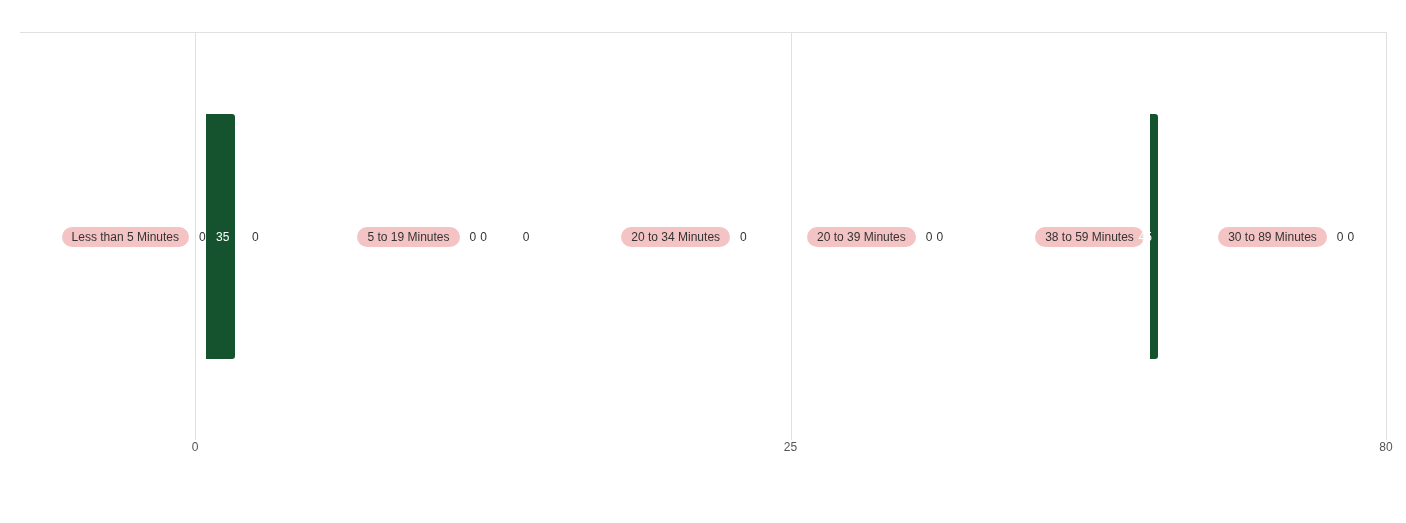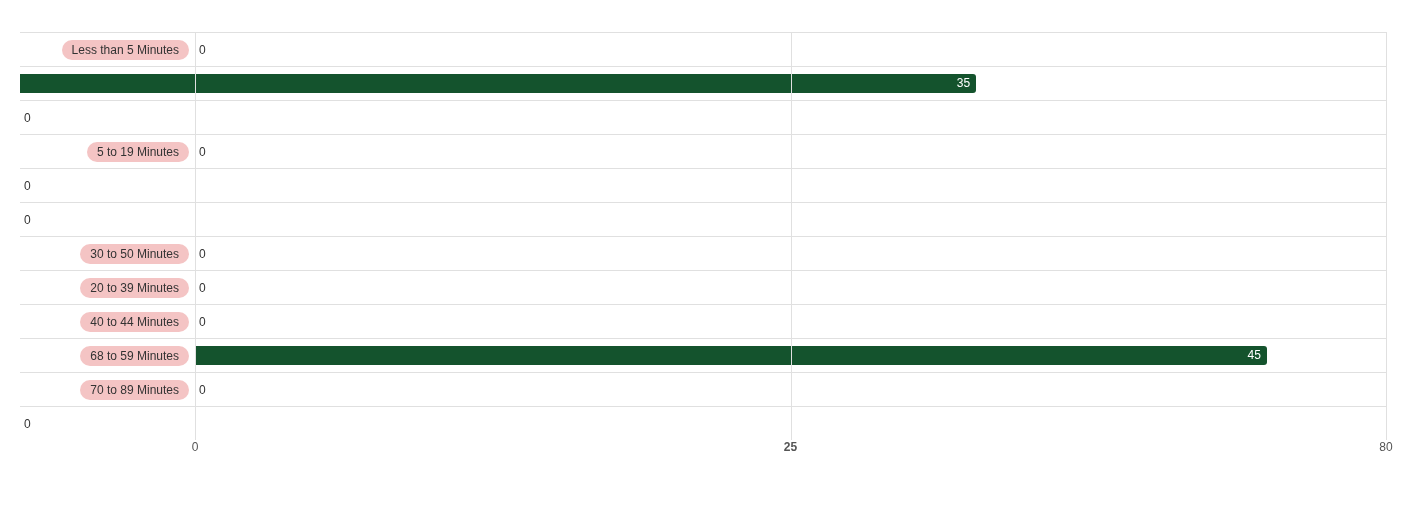--- a/index.html
+++ b/index.html
@@ -27,21 +27,21 @@
       font-weight: bold;
       color: #222;
       letter-spacing: 0.5px;
     }
     .chart-source {
       font-size: 12px;
       color: #666;
     }
     .chart-area {
       display: flex;
-      flex-direction: column;
+      flex-direction: row;
       width: 100%;
       height: calc(100% - 45px);
       position: relative;
     }
     .bar-row {
       display: flex;
       align-items: center;
       flex: 1;
       border-top: 1px solid #e0e0e0;
       position: relative;
@@ -150,71 +150,68 @@
           <span class="zero-value">0</span>
         </div>
       </div>
       <div class="bar-row">
         <div class="bar-track">
           <span class="zero-value">0</span>
         </div>
       </div>
       <div class="bar-row">
         <div class="bar-label">
-          <span class="label-pill">30 to 50 Minutes</span>
+          <span class="label-pill">20 to 34 Minutes</span>
         </div>
         <div class="bar-track">
           <span class="zero-value">0</span>
         </div>
       </div>
       <div class="bar-row">
         <div class="bar-label">
           <span class="label-pill">20 to 39 Minutes</span>
         </div>
         <div class="bar-track">
           <span class="zero-value">0</span>
         </div>
       </div>
       <div class="bar-row">
-        <div class="bar-label">
-          <span class="label-pill">40 to 44 Minutes</span>
-        </div>
-        <div class="bar-track">
-          <span class="zero-value">0</span>
-        </div>
-      </div>
-      <div class="bar-row">
-        <div class="bar-label">
-          <span class="label-pill">68 to 59 Minutes</span>
+        <div class="bar-track">
+          <span class="zero-value">0</span>
+        </div>
+      </div>
+      <div class="bar-row">
+        <div class="bar-label">
+          <span class="label-pill">38 to 59 Minutes</span>
         </div>
         <div class="bar-track">
           <div class="bar-fill" style="width: 90%; padding-left: 8px;">
             <span class="bar-value-inside">45</span>
           </div>
         </div>
       </div>
       <div class="bar-row">
         <div class="bar-label">
-          <span class="label-pill">70 to 89 Minutes</span>
+          <span class="label-pill">30 to 89 Minutes</span>
         </div>
         <div class="bar-track">
           <span class="zero-value">0</span>
         </div>
       </div>
       <div class="bar-row">
         <div class="bar-track">
           <span class="zero-value">0</span>
         </div>
       </div>
       <div style="position: absolute; inset: 0px 0px 0px 175px; pointer-events: none;">
         <div style="position: absolute; top: 0px; bottom: 0px; left: 0%; width: 1px; background: rgb(224, 224, 224);"></div>
         <div style="position: absolute; top: 0px; bottom: 0px; left: 50%; width: 1px; background: rgb(224, 224, 224);"></div>
         <div style="position: absolute; top: 0px; bottom: 0px; left: 100%; width: 1px; background: rgb(224, 224, 224);"></div>
       </div>
     </div>
 
   <div class="x-axis-container" id="x-axis-container">
 
   <span class="x-tick" style="left: 0%;">0</span>
-      <span class="x-tick" style="left: 50%; font-weight: bold;">25</span>
+      <span class="x-tick" style="left: 50%;">25</span>
       <span class="x-tick" style="left: 100%;">80</span>
     </div>
 </div>
 
 </body></html>

